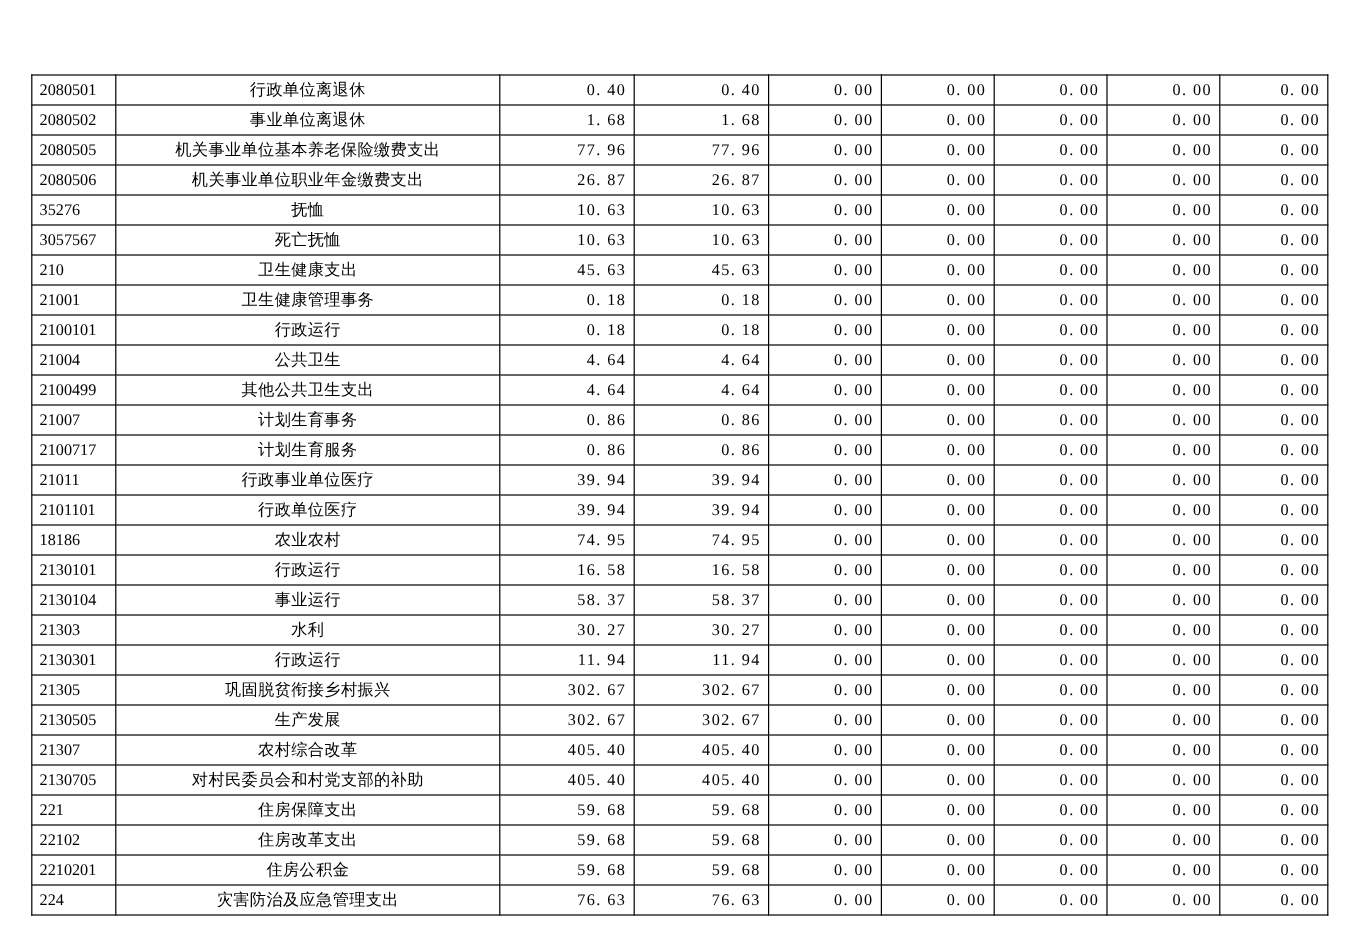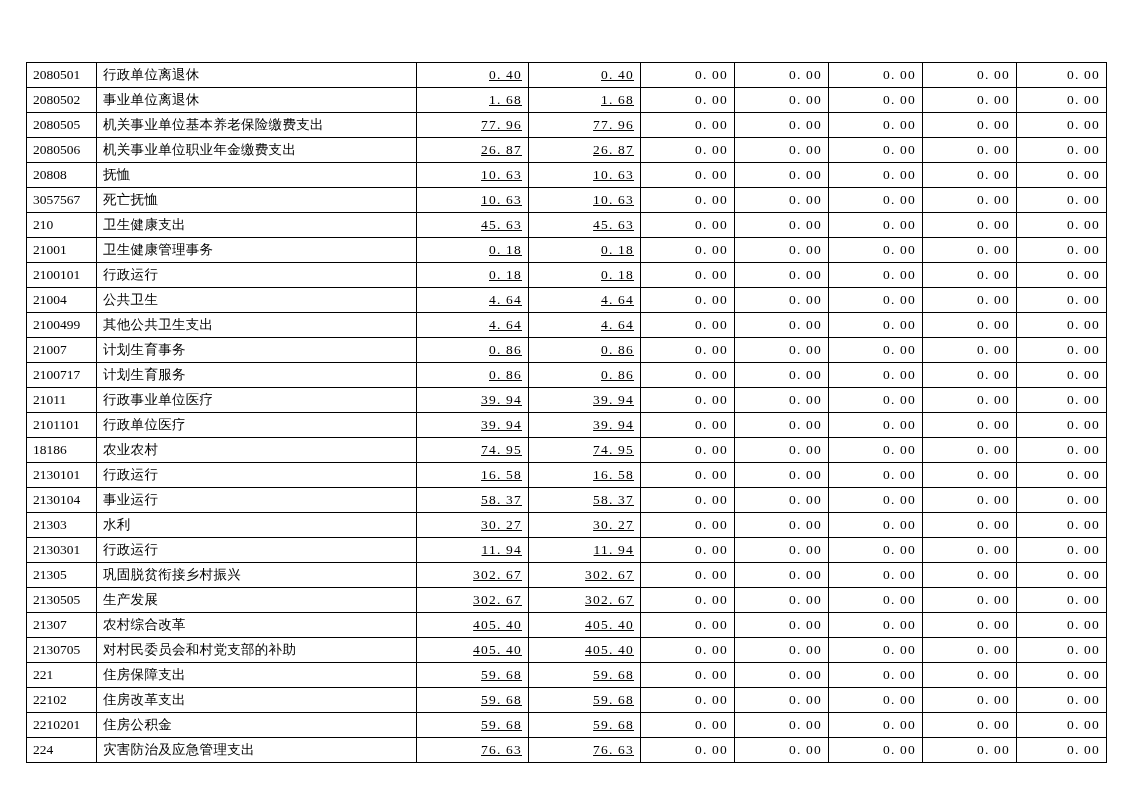--- a/index.html
+++ b/index.html
@@ -39,34 +39,33 @@
     white-space: nowrap;
     overflow: hidden;
   }
   td.code {
     width: 70px;
     text-align: left;
     font-family: "Liberation Serif", serif;
   }
   td.name {
     width: 320px;
-    text-align: left;
+    text-align: center;
     font-family: "Liberation Serif", serif;
     letter-spacing: 0.3px;
   }
   td.num {
     width: 98px;
     text-align: right;
     padding-right: 12px;
     font-family: "Liberation Serif", serif;
     letter-spacing: 1.2px;
   }
   td.num.wide {
     width: 112px;
-    text-decoration: underline;
   }
 </style>
 </head>
 <body>
 
 <div class="page">
   <table class="budget">
     <colgroup>
       <col style="width:70px">
       <col style="width:320px">
@@ -117,21 +116,21 @@
           <td class="name">机关事业单位职业年金缴费支出</td>
           <td class="num wide">26. 87</td>
           <td class="num wide">26. 87</td>
           <td class="num">0. 00</td>
           <td class="num">0. 00</td>
           <td class="num">0. 00</td>
           <td class="num">0. 00</td>
           <td class="num">0. 00</td>
         </tr>
         <tr>
-          <td class="code">20808</td>
+          <td class="code">35276</td>
           <td class="name">抚恤</td>
           <td class="num wide">10. 63</td>
           <td class="num wide">10. 63</td>
           <td class="num">0. 00</td>
           <td class="num">0. 00</td>
           <td class="num">0. 00</td>
           <td class="num">0. 00</td>
           <td class="num">0. 00</td>
         </tr>
         <tr>

